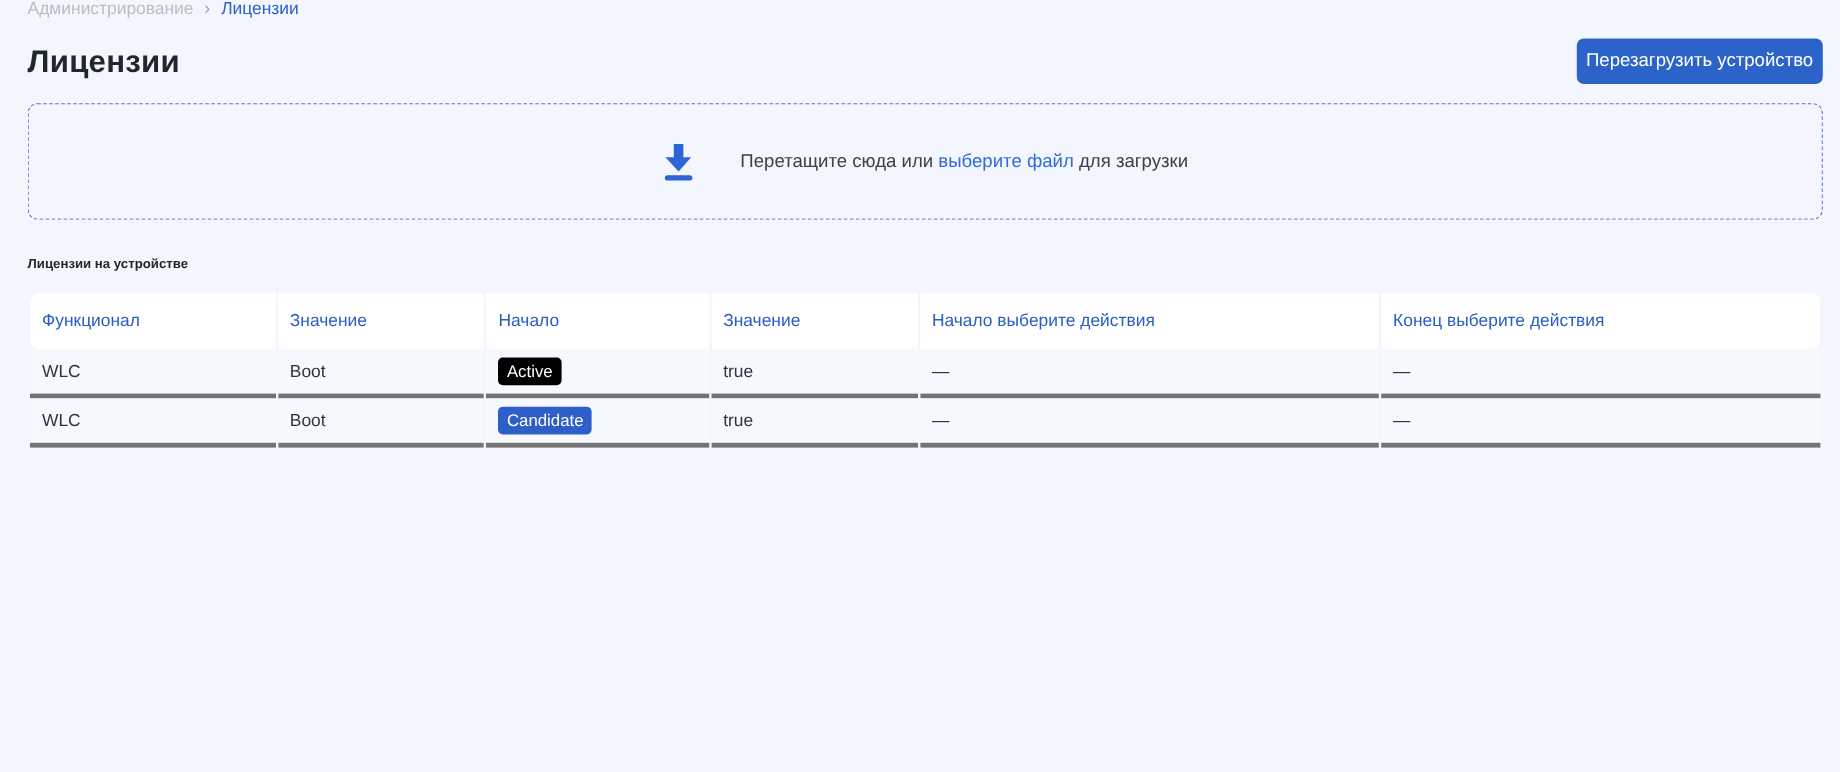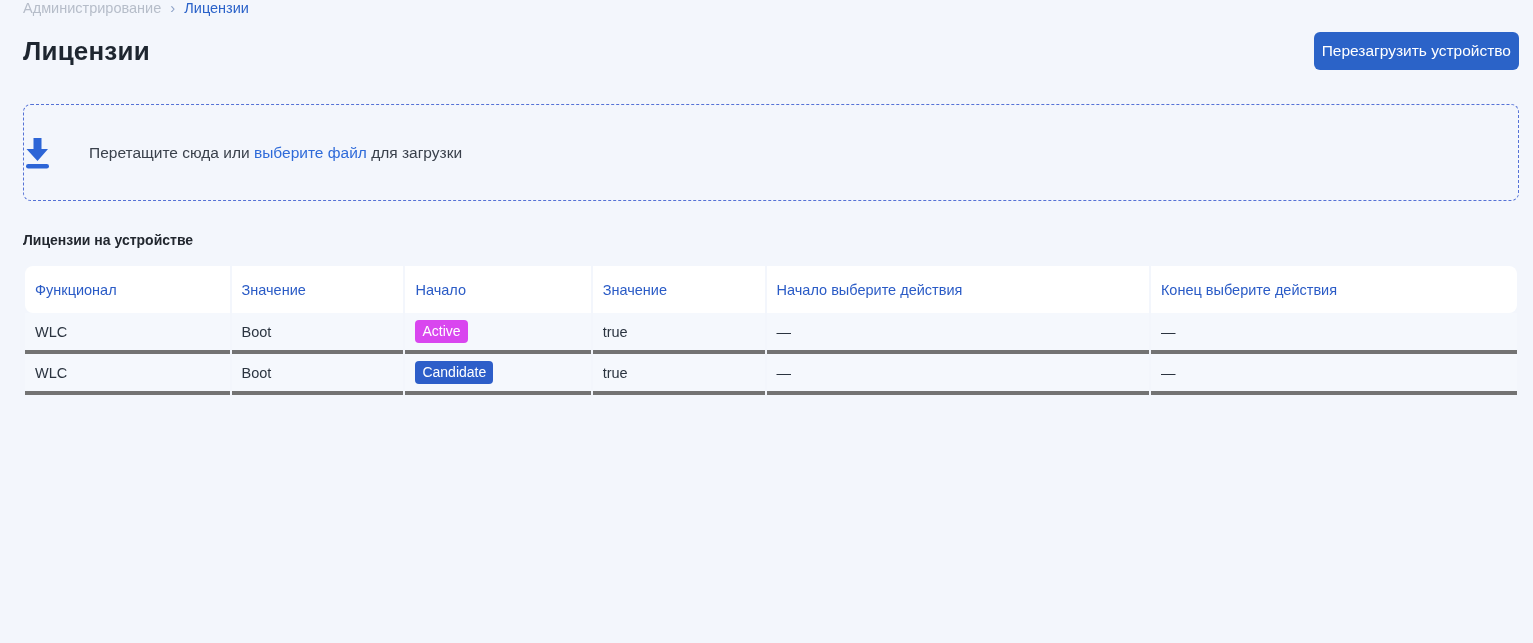--- a/index.html
+++ b/index.html
@@ -30,35 +30,35 @@
     font-size: 26px; font-weight: 700; color: #1e2630; letter-spacing: 0.2px;
   }
   .btn-primary {
     background: #2b63c8; color: #ffffff; border: none; cursor: pointer;
     font-family: inherit; font-size: 15.5px;
     padding: 0 8px; height: 38px; border-radius: 6px;
   }
 
   
   .dropzone {
-    margin-top: 34px;
+    margin-top: 16px;
     height: 97px;
     border: 1px dashed #5471d6;
     border-radius: 8px;
-    display: flex; align-items: center; gap: 38px;
+    display: flex; align-items: center; justify-content: center; gap: 38px;
   }
   .dropzone-inner { display: flex; align-items: center; gap: 38px; }
   .download-icon { width: 27px; height: 32px; display: block; }
   .dropzone-text { font-size: 15.5px; color: #3a414c; }
   .dropzone-link { color: #2f6bd9; text-decoration: none; cursor: pointer; }
 
   
   .section-title {
     margin-top: 31px;
-    font-size: 14px; font-weight: 700; color: #22272f;
+    font-size: 11px; font-weight: 700; color: #22272f;
   }
 
   
   table.lic-table {
     margin-top: 18px;
     width: 100%;
     border-collapse: separate;
     border-spacing: 2px 0;
     font-size: 14.5px;
     table-layout: fixed;
@@ -145,21 +145,21 @@
         <th>Значение</th>
         <th>Начало выберите действия</th>
         <th>Конец выберите действия</th>
       </tr>
     </thead>
     <tbody>
       <tr>
         <td>WLC</td>
         <td>Boot</td>
         <td>
-          <span class="status-badge" style="background-color: #d946ef;">Active</span>
+          <span class="status-badge" style="background-color: #000000;">Active</span>
         </td>
         <td>true</td>
         <td>—</td>
         <td>—</td>
       </tr>
       <tr>
         <td>WLC</td>
         <td>Boot</td>
         <td>
           <span class="status-badge" style="background-color: rgb(45, 94, 201);">Candidate</span>

